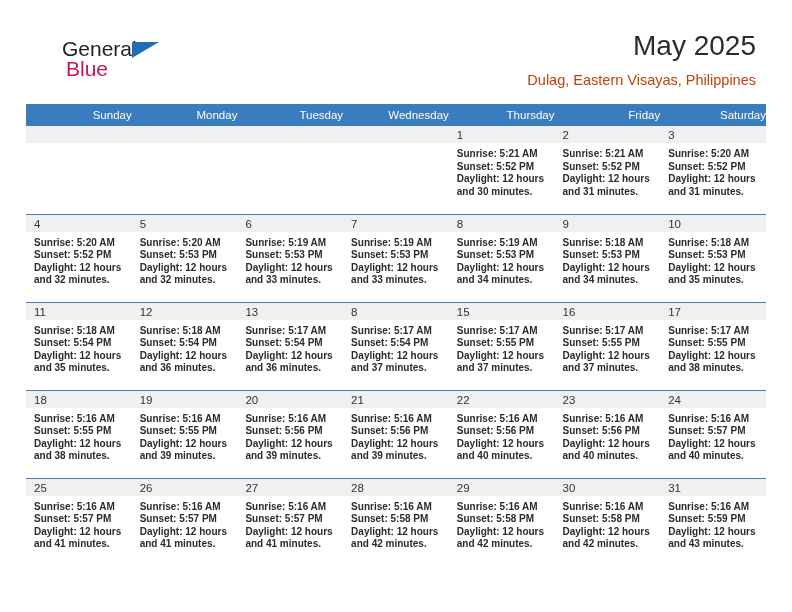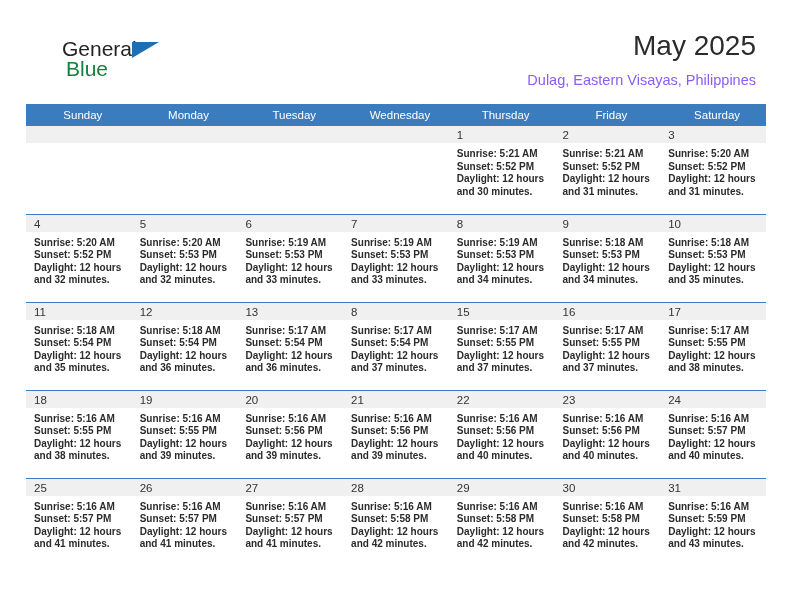--- a/index.html
+++ b/index.html
@@ -48,60 +48,60 @@
     width: 0;
     height: 0;
     border-left: 27px solid #1f6fb5;
     border-bottom: 16px solid transparent;
   }
   .logo-row2 {
     position: absolute;
     left: 34px;
     top: 20px;
     font-size: 21px;
-    color: #15803d;
+    color: #be185d;
     white-space: nowrap;
   }
 
   .title-block {
     position: absolute;
     right: 36px;
     top: 30px;
     text-align: right;
   }
   .cal-title {
     font-size: 28px;
     color: #2b2b2b;
     font-weight: normal;
     line-height: 32px;
     white-space: nowrap;
   }
   .cal-subtitle {
     font-size: 14.5px;
-    color: #8b5cf6;
+    color: #c2410c;
     line-height: 22px;
     margin-top: 7px;
     white-space: nowrap;
   }
 
   
   .calendar {
     position: absolute;
     left: 26px;
     top: 104px;
     width: 740px;
     border-collapse: collapse;
     table-layout: fixed;
   }
   .calendar th {
     background: #3a7cbe;
     color: #ffffff;
     font-size: 11.5px;
     font-weight: normal;
-    text-align: center;
+    text-align: right;
     padding: 5px 0 5px 8px;
     height: 21px;
     border: none;
   }
   .calendar td {
     width: 105.7px;
     height: 88px;
     vertical-align: top;
     padding: 0;
     border: none;

